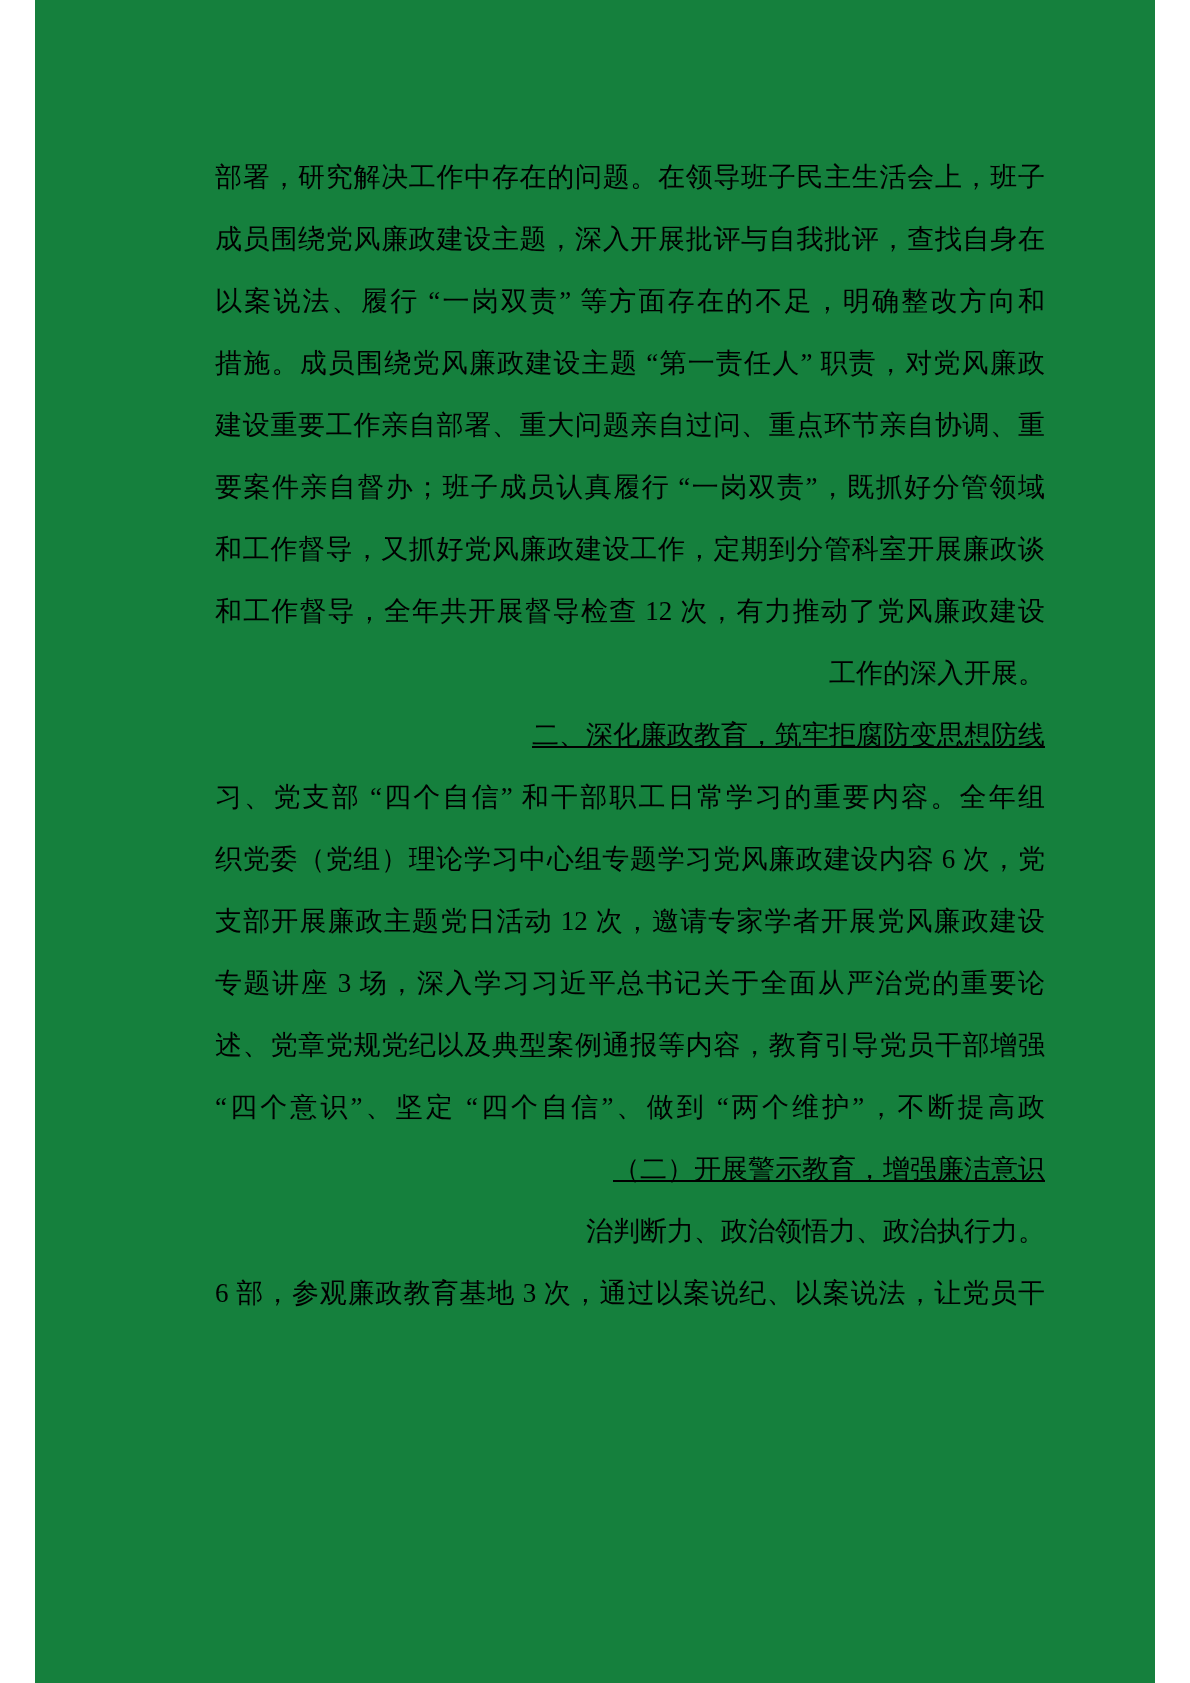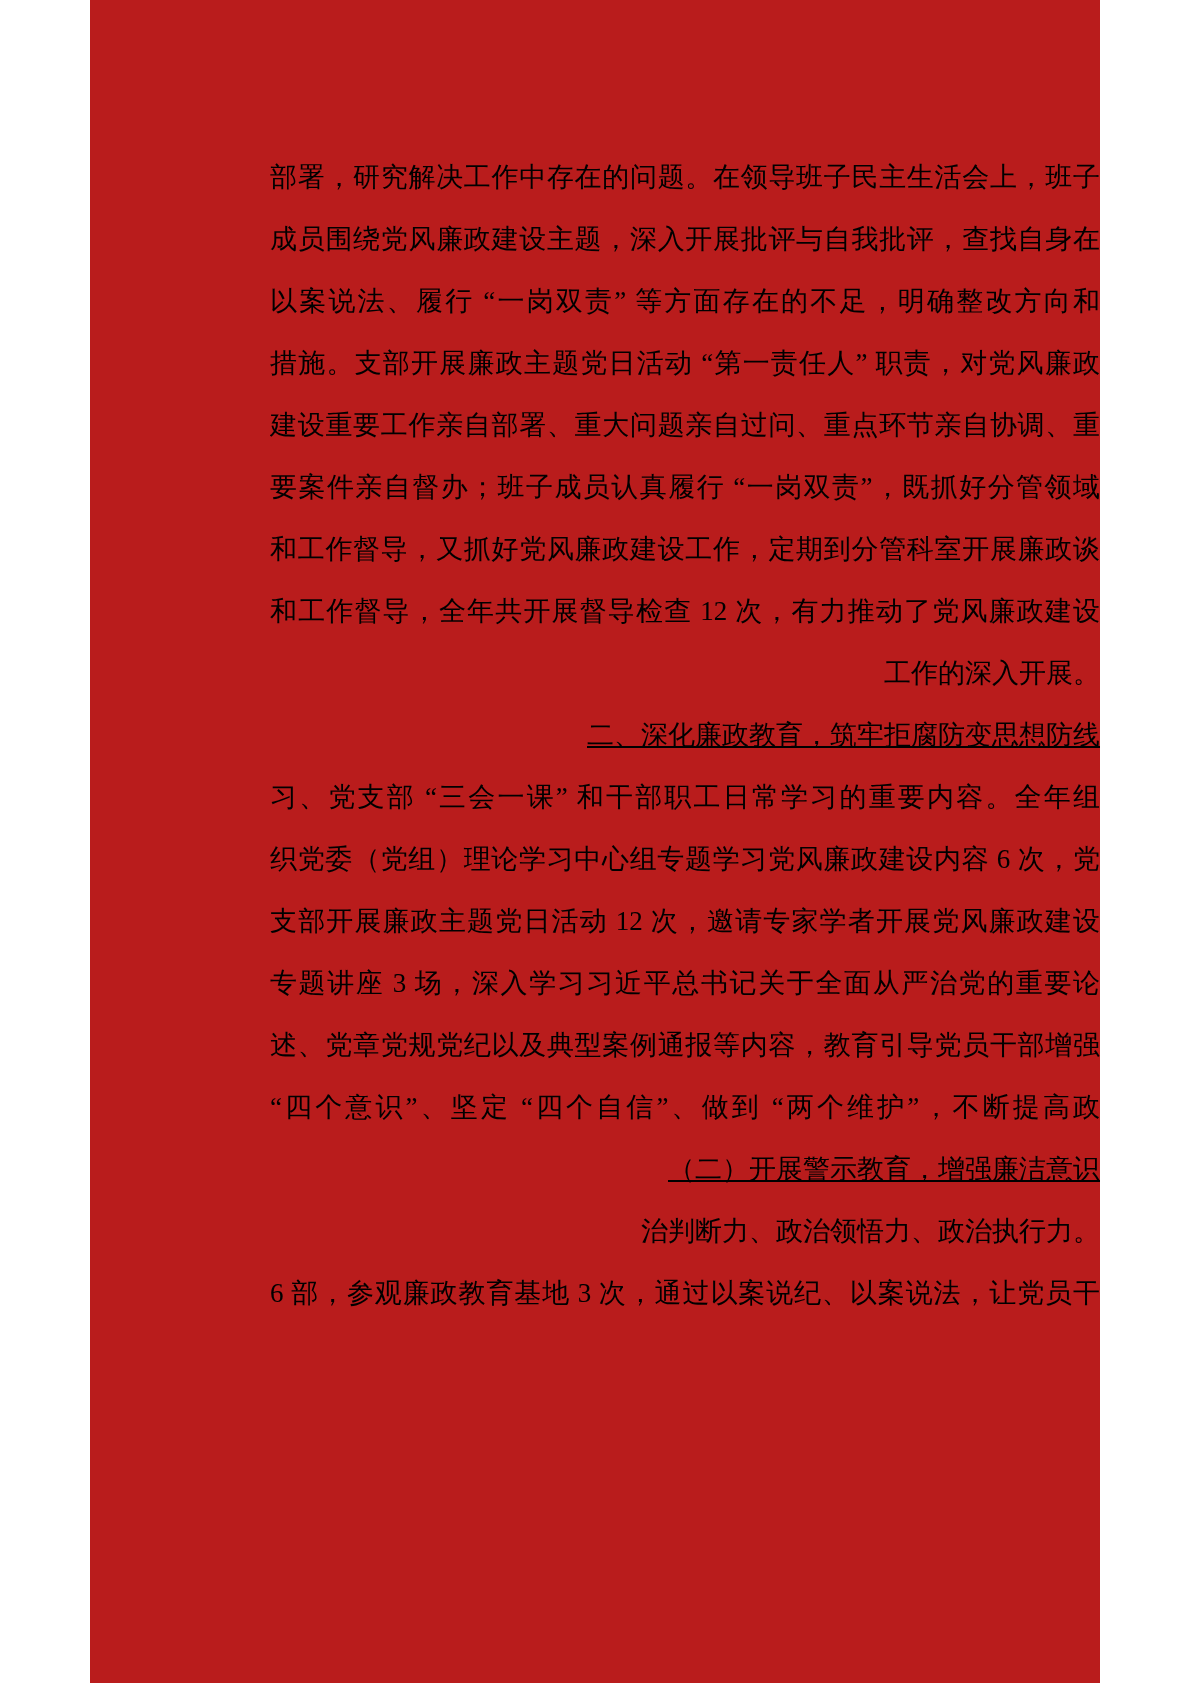--- a/index.html
+++ b/index.html
@@ -2,24 +2,24 @@
 <html lang="zh"><head>
 <meta charset="utf-8">
 <style>
   html, body {
     margin: 0;
     padding: 0;
     background: #ffffff;
   }
   .page {
     position: relative;
-    width: 1010px;
+    width: 1120px;
     height: 1683px;
     margin: 0 auto;
-    background: #b91c1c;
+    background: #15803d;
     box-sizing: border-box;
     padding: 146px 180px 0 180px;
     overflow: hidden;
     font-family: "Liberation Serif", "DejaVu Serif", serif;
     color: #000000;
   }
   .text-block {
     width: 830px;
   }
   .line {
@@ -42,28 +42,28 @@
   }
 </style>
 </head>
 <body>
 
 <div class="page">
   <div class="text-block" id="text-block">
       <div class="line fill">部署，研究解决工作中存在的问题。在领导班子民主生活会上，班子</div>
       <div class="line fill">成员围绕党风廉政建设主题，深入开展批评与自我批评，查找自身在</div>
       <div class="line fill">以案说法、履行 “一岗双责” 等方面存在的不足，明确整改方向和</div>
-      <div class="line fill">措施。支部开展廉政主题党日活动 “第一责任人” 职责，对党风廉政</div>
+      <div class="line fill">措施。成员围绕党风廉政建设主题 “第一责任人” 职责，对党风廉政</div>
       <div class="line fill">建设重要工作亲自部署、重大问题亲自过问、重点环节亲自协调、重</div>
       <div class="line fill">要案件亲自督办；班子成员认真履行 “一岗双责”，既抓好分管领域</div>
       <div class="line fill">和工作督导，又抓好党风廉政建设工作，定期到分管科室开展廉政谈话</div>
       <div class="line fill">和工作督导，全年共开展督导检查 12 次，有力推动了党风廉政建设</div>
       <div class="line">工作的深入开展。</div>
       <div class="line indent">二、深化廉政教育，筑牢拒腐防变思想防线</div>
-      <div class="line fill">习、党支部 “三会一课” 和干部职工日常学习的重要内容。全年组</div>
+      <div class="line fill">习、党支部 “四个自信” 和干部职工日常学习的重要内容。全年组</div>
       <div class="line fill">织党委（党组）理论学习中心组专题学习党风廉政建设内容 6 次，党</div>
       <div class="line fill">支部开展廉政主题党日活动 12 次，邀请专家学者开展党风廉政建设</div>
       <div class="line fill">专题讲座 3 场，深入学习习近平总书记关于全面从严治党的重要论</div>
       <div class="line fill">述、党章党规党纪以及典型案例通报等内容，教育引导党员干部增强</div>
       <div class="line fill">“四个意识”、坚定 “四个自信”、做到 “两个维护”，不断提高政</div>
       <div class="line indent">（二）开展警示教育，增强廉洁意识</div>
       <div class="line">治判断力、政治领悟力、政治执行力。</div>
       <div class="line fill">6 部，参观廉政教育基地 3 次，通过以案说纪、以案说法，让党员干</div>
     </div>
 </div>

